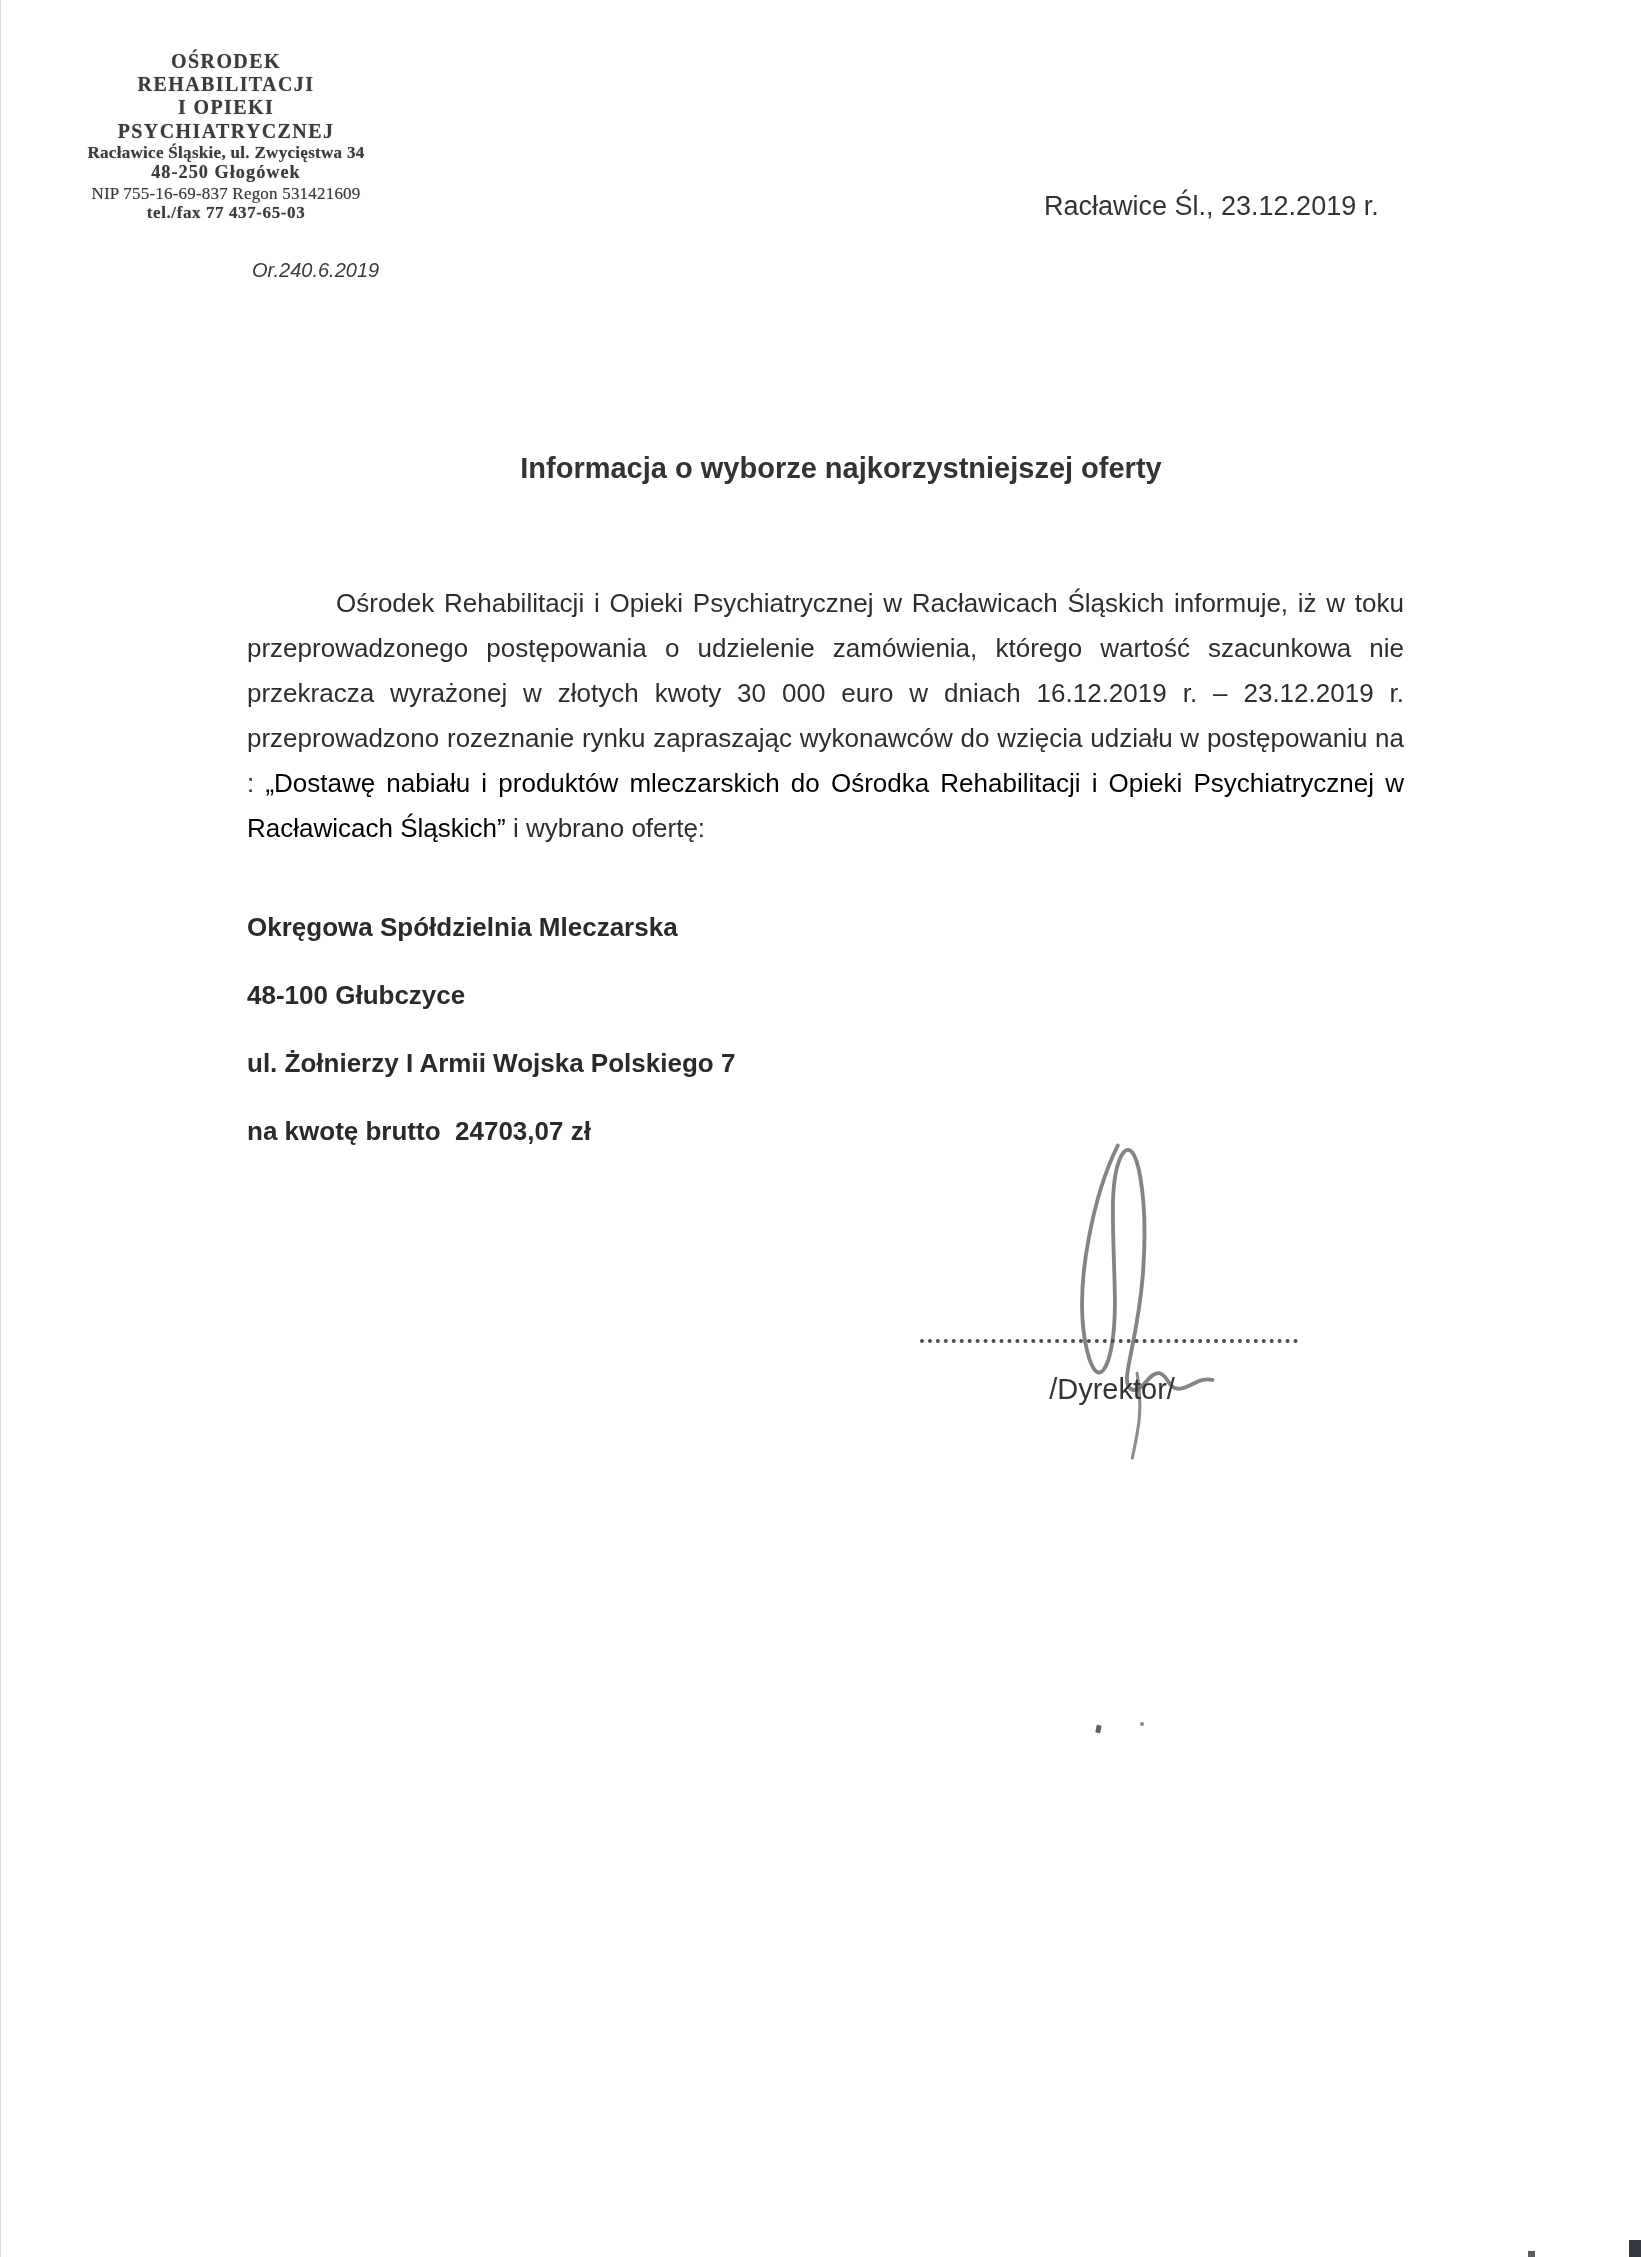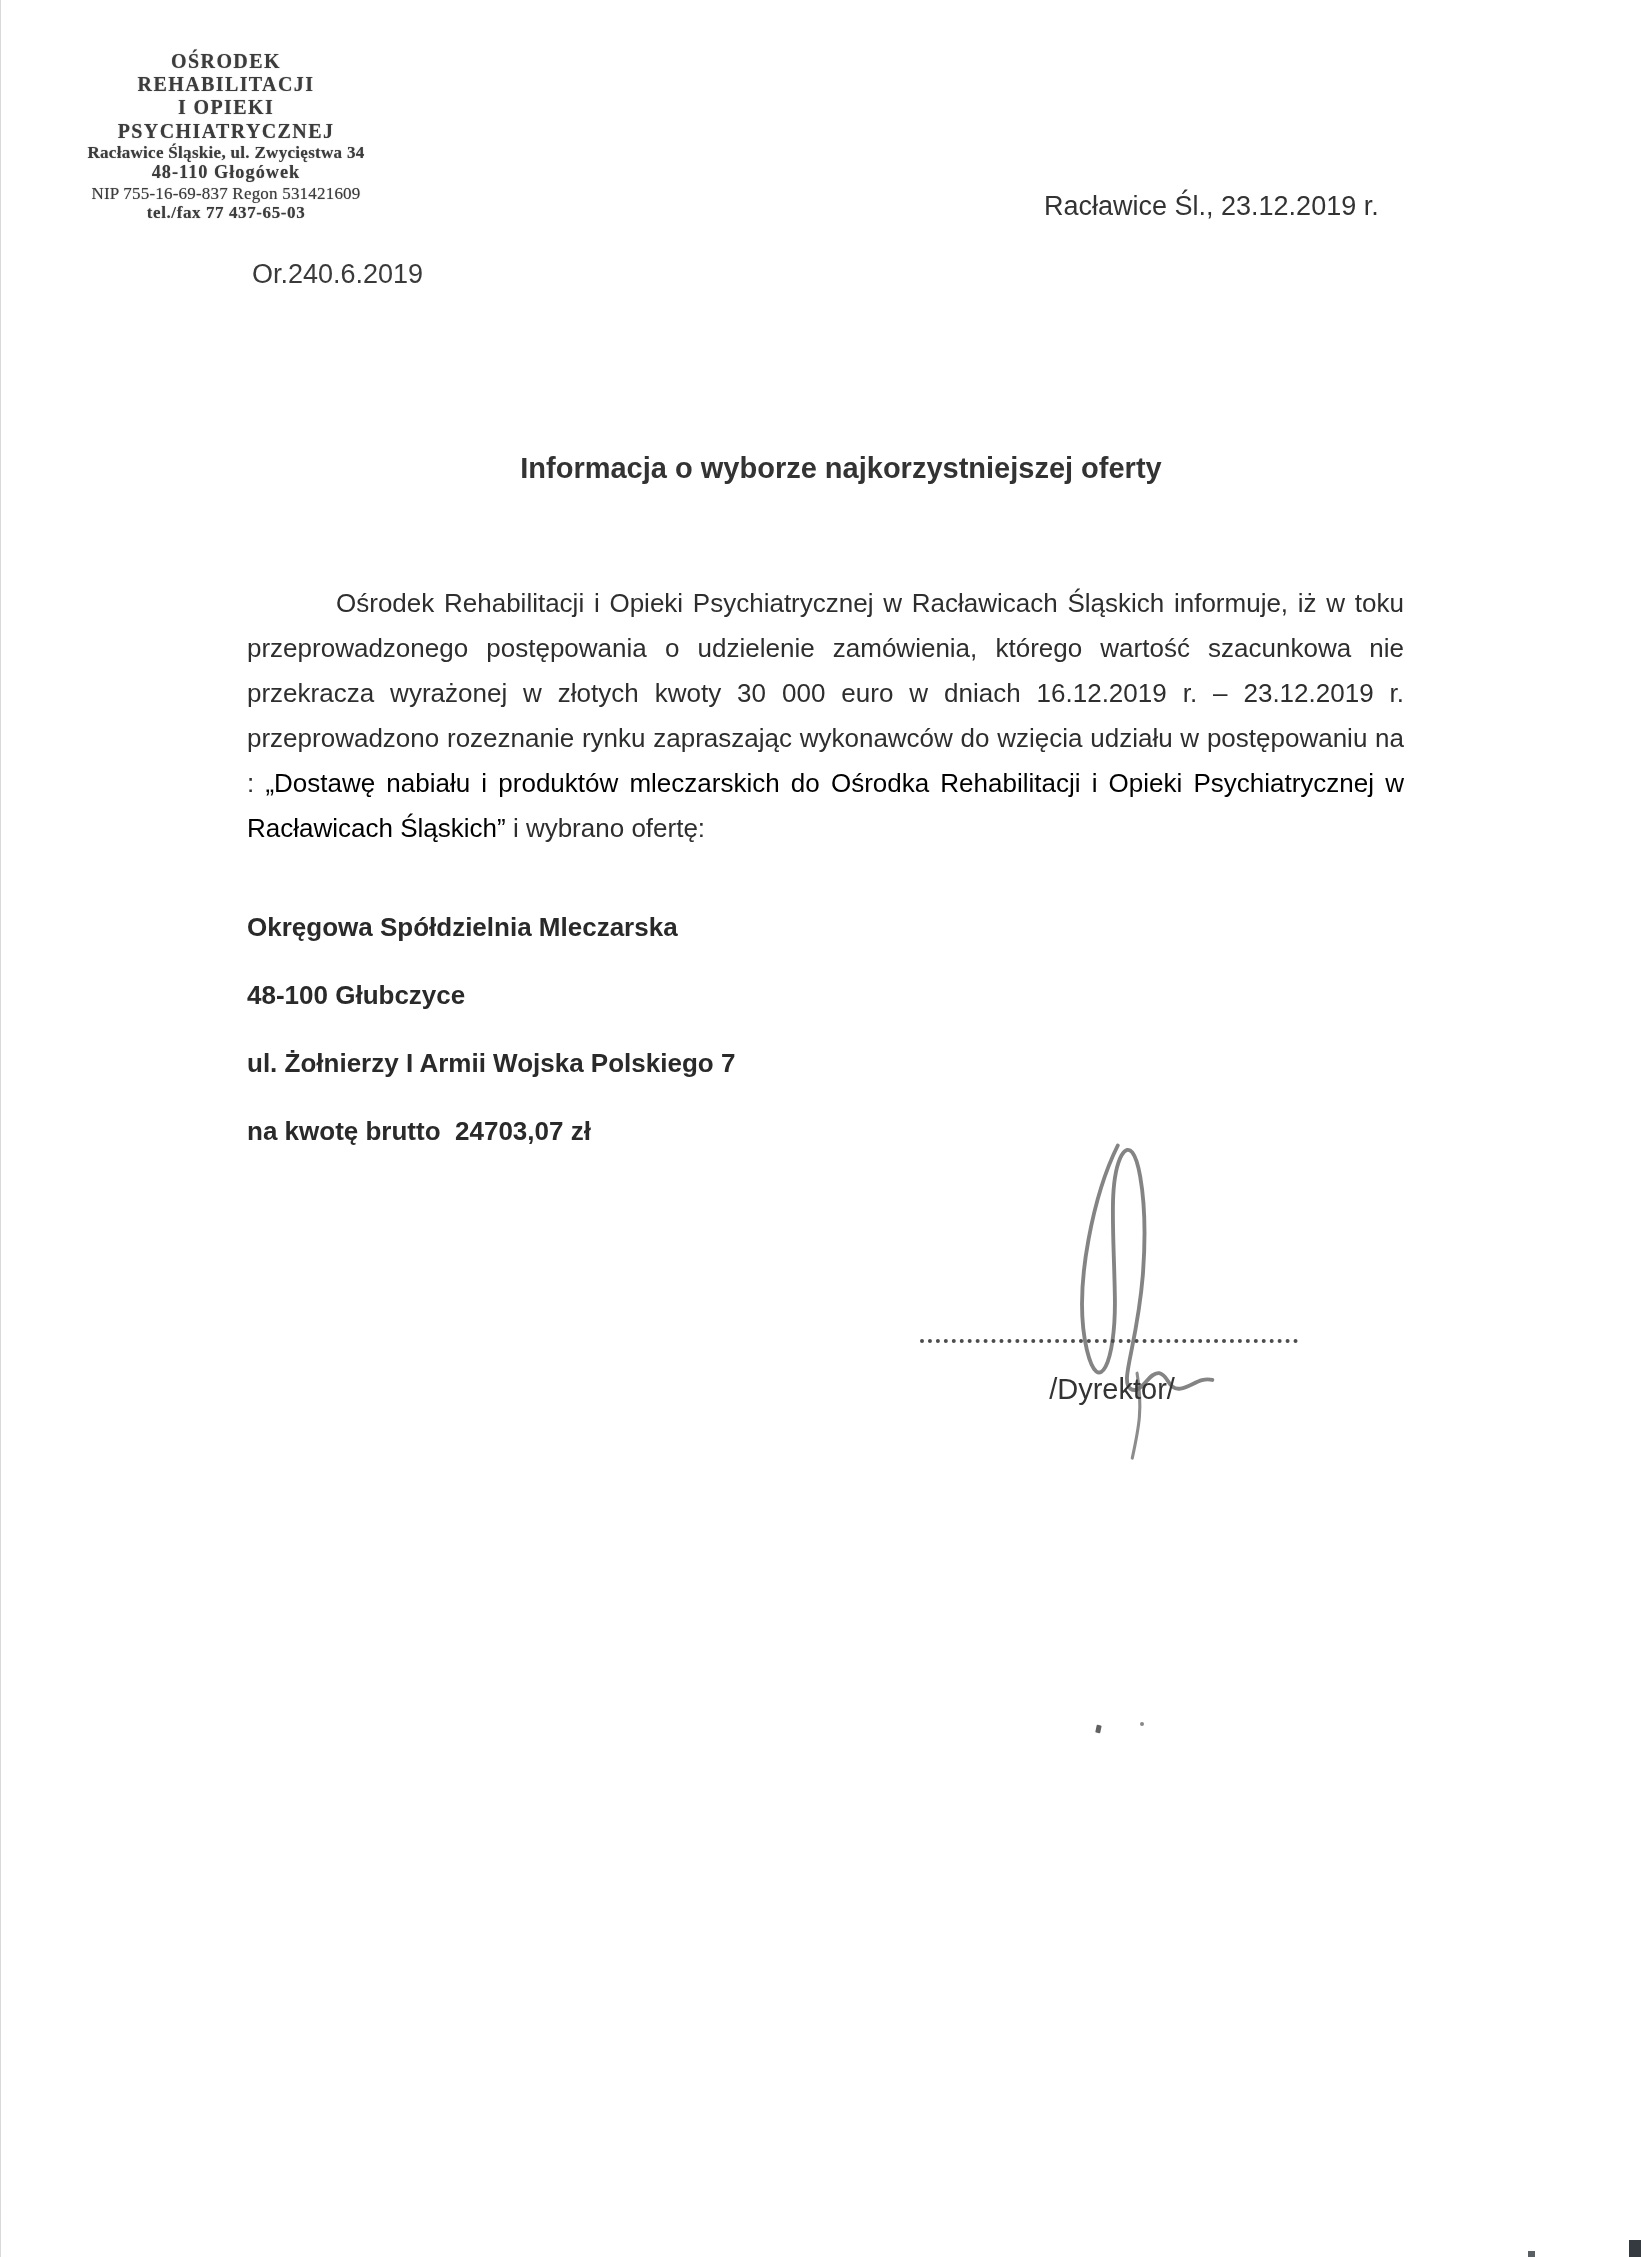--- a/index.html
+++ b/index.html
@@ -29,21 +29,21 @@
   .hdr-stamp .l4{font-size:18.3px;font-weight:bold;letter-spacing:1px;}
   .hdr-stamp .l5{font-size:17px;font-weight:normal;letter-spacing:0.2px;}
   .hdr-stamp .l6{font-size:17px;font-weight:bold;letter-spacing:0.6px;}
 
   .date-line{
     position:absolute;top:191px;left:1043px;width:357px;
     font-size:27px;color:#333;text-align:left;
   }
   .ref-number{
     position:absolute;top:259px;left:251px;
-    font-size:27px;color:#3a3a3a;
+    font-size:20px;color:#3a3a3a;font-style:italic;
   }
   .doc-title{
     position:absolute;top:452px;left:0;width:1680px;
     text-align:center;
     font-size:29px;font-weight:bold;color:#333;
   }
   .body-par{
     position:absolute;top:581px;left:246px;width:1157px;
     font-size:26px;line-height:45px;
     text-align:justify;
@@ -96,21 +96,21 @@
 </style>
 </head>
 <body>
 
 <div class="page">
 
   <div class="hdr-stamp">
     <div class="l1">OŚRODEK REHABILITACJI</div>
     <div class="l2">I OPIEKI PSYCHIATRYCZNEJ</div>
     <div class="l3">Racławice Śląskie, ul. Zwycięstwa 34</div>
-    <div class="l4">48-110 Głogówek</div>
+    <div class="l4">48-250 Głogówek</div>
     <div class="l5">NIP 755-16-69-837 Regon 531421609</div>
     <div class="l6">tel./fax 77 437-65-03</div>
   </div>
 
   <div class="date-line">Racławice Śl., 23.12.2019 r.</div>
 
   <div class="ref-number">Or.240.6.2019</div>
 
   <div class="doc-title">Informacja o wyborze najkorzystniejszej oferty</div>
 

